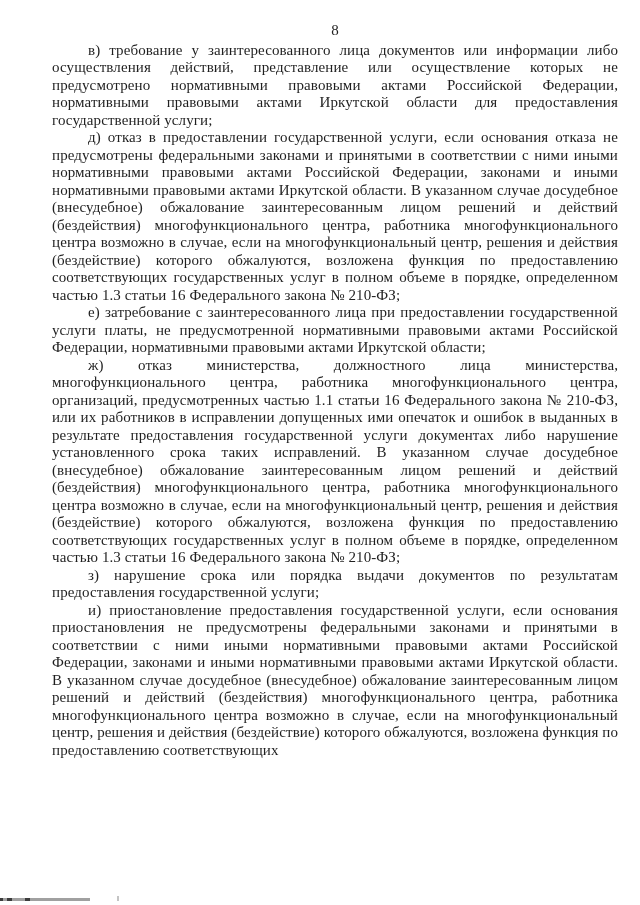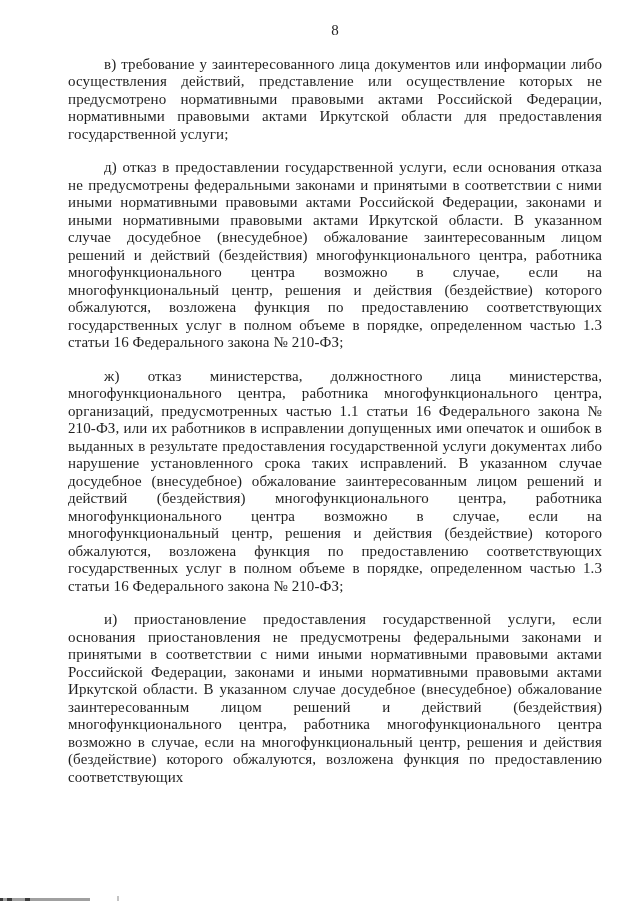--- a/index.html
+++ b/index.html
@@ -18,21 +18,21 @@
     top: 22px;
     width: 566px;
   }
   .page-number {
     text-align: center;
     font-size: 15px;
     line-height: 17.5px;
     margin: 0 0 2px 0;
   }
   .body-text p.para {
-    margin: 16px;
+    margin: 0;
     font-size: 15px;
     line-height: 17.5px;
     text-align: justify;
     text-indent: 36px;
     letter-spacing: 0.1px;
   }
   
   .scan-bar {
     position: absolute;
     left: 0;
@@ -62,21 +62,23 @@
 </style>
 </head>
 <body>
 
 <div class="page-content">
   <div class="page-number">8</div>
 
   <div class="body-text">
     <p class="para">в) требование у заинтересованного лица документов или информации либо осуществления действий, представление или осуществление которых не предусмотрено нормативными правовыми актами Российской Федерации, нормативными правовыми актами Иркутской области для предоставления государственной услуги;</p>
     <p class="para">д) отказ в предоставлении государственной услуги, если основания отказа не предусмотрены федеральными законами и принятыми в соответствии с ними иными нормативными правовыми актами Российской Федерации, законами и иными нормативными правовыми актами Иркутской области. В указанном случае досудебное (внесудебное) обжалование заинтересованным лицом решений и действий (бездействия) многофункционального центра, работника многофункционального центра возможно в случае, если на многофункциональный центр, решения и действия (бездействие) которого обжалуются, возложена функция по предоставлению соответствующих государственных услуг в полном объеме в порядке, определенном частью 1.3 статьи 16 Федерального закона № 210-ФЗ;</p>
+    <p class="para">е) затребование с заинтересованного лица при предоставлении государственной услуги платы, не предусмотренной нормативными правовыми актами Российской Федерации, нормативными правовыми актами Иркутской области;</p>
     <p class="para">ж) отказ министерства, должностного лица министерства, многофункционального центра, работника многофункционального центра, организаций, предусмотренных частью 1.1 статьи 16 Федерального закона № 210-ФЗ, или их работников в исправлении допущенных ими опечаток и ошибок в выданных в результате предоставления государственной услуги документах либо нарушение установленного срока таких исправлений. В указанном случае досудебное (внесудебное) обжалование заинтересованным лицом решений и действий (бездействия) многофункционального центра, работника многофункционального центра возможно в случае, если на многофункциональный центр, решения и действия (бездействие) которого обжалуются, возложена функция по предоставлению соответствующих государственных услуг в полном объеме в порядке, определенном частью 1.3 статьи 16 Федерального закона № 210-ФЗ;</p>
+    <p class="para">з) нарушение срока или порядка выдачи документов по результатам предоставления государственной услуги;</p>
     <p class="para">и) приостановление предоставления государственной услуги, если основания приостановления не предусмотрены федеральными законами и принятыми в соответствии с ними иными нормативными правовыми актами Российской Федерации, законами и иными нормативными правовыми актами Иркутской области. В указанном случае досудебное (внесудебное) обжалование заинтересованным лицом решений и действий (бездействия) многофункционального центра, работника многофункционального центра возможно в случае, если на многофункциональный центр, решения и действия (бездействие) которого обжалуются, возложена функция по предоставлению соответствующих</p>
   </div>
 </div>
 
 <div class="scan-bar">
   <span class="mark m0"></span>
   <span class="mark m1"></span>
   <span class="mark m2"></span>
 </div>
 <div class="scan-tick"></div>

